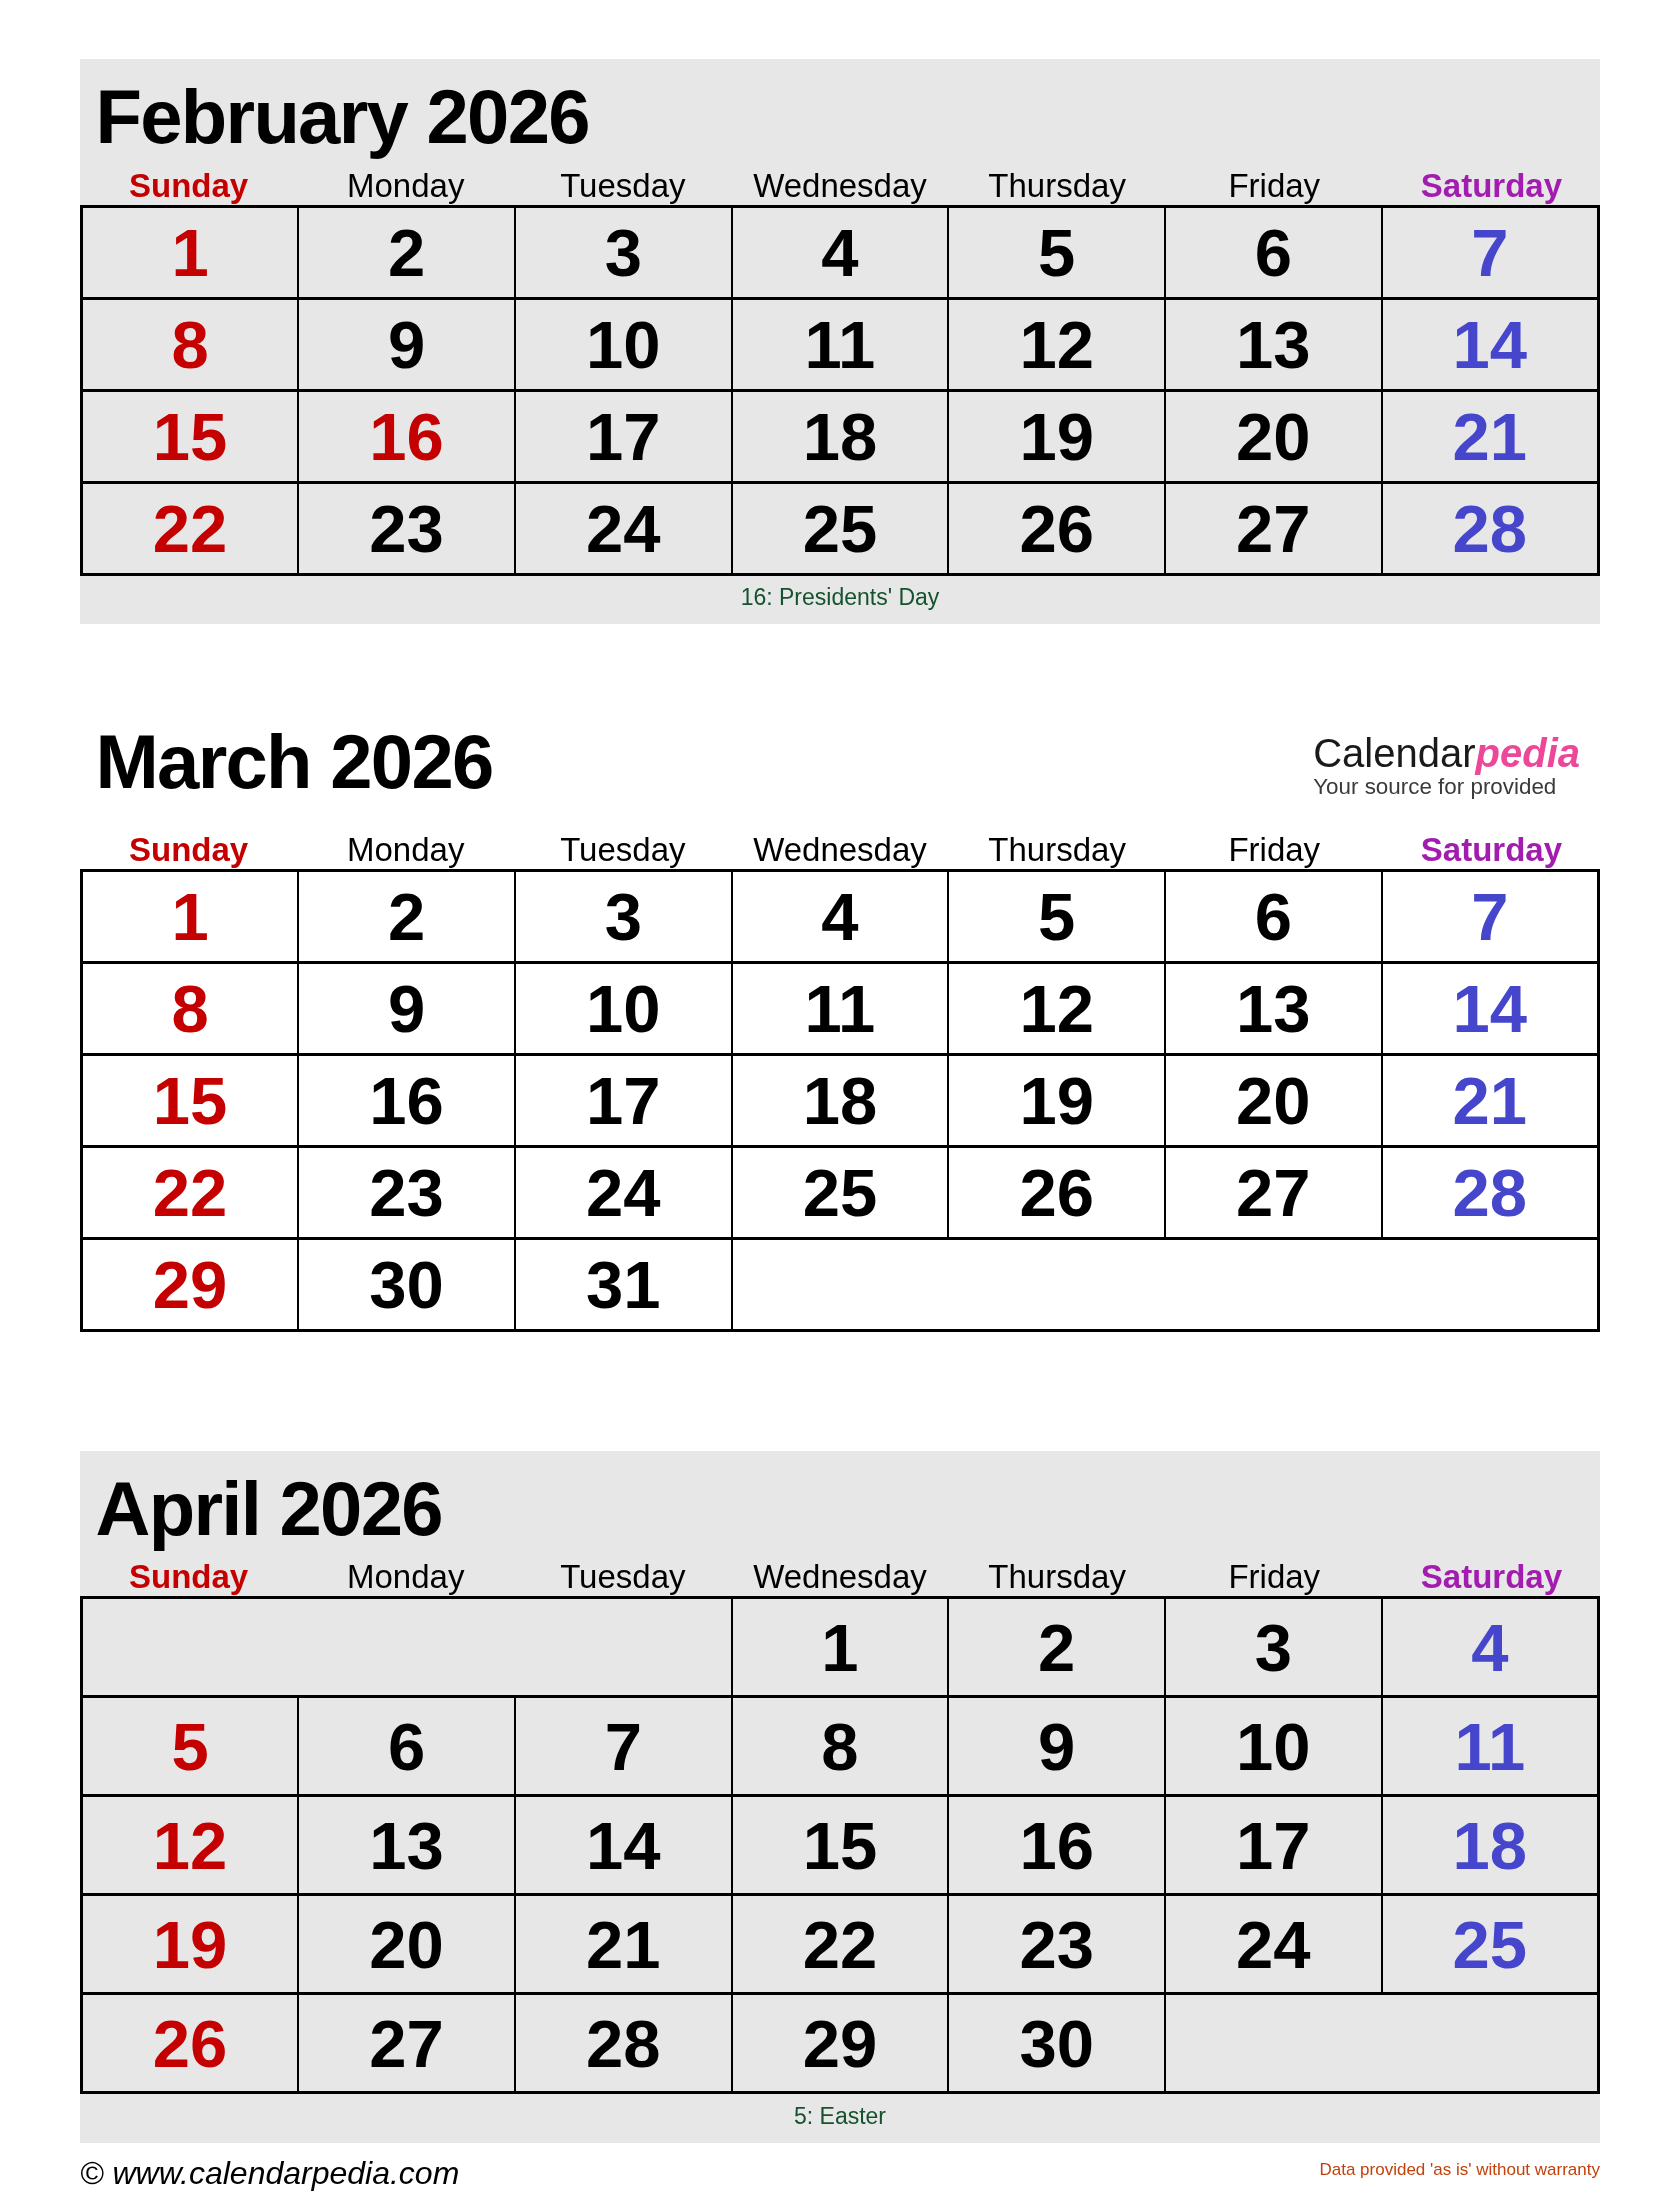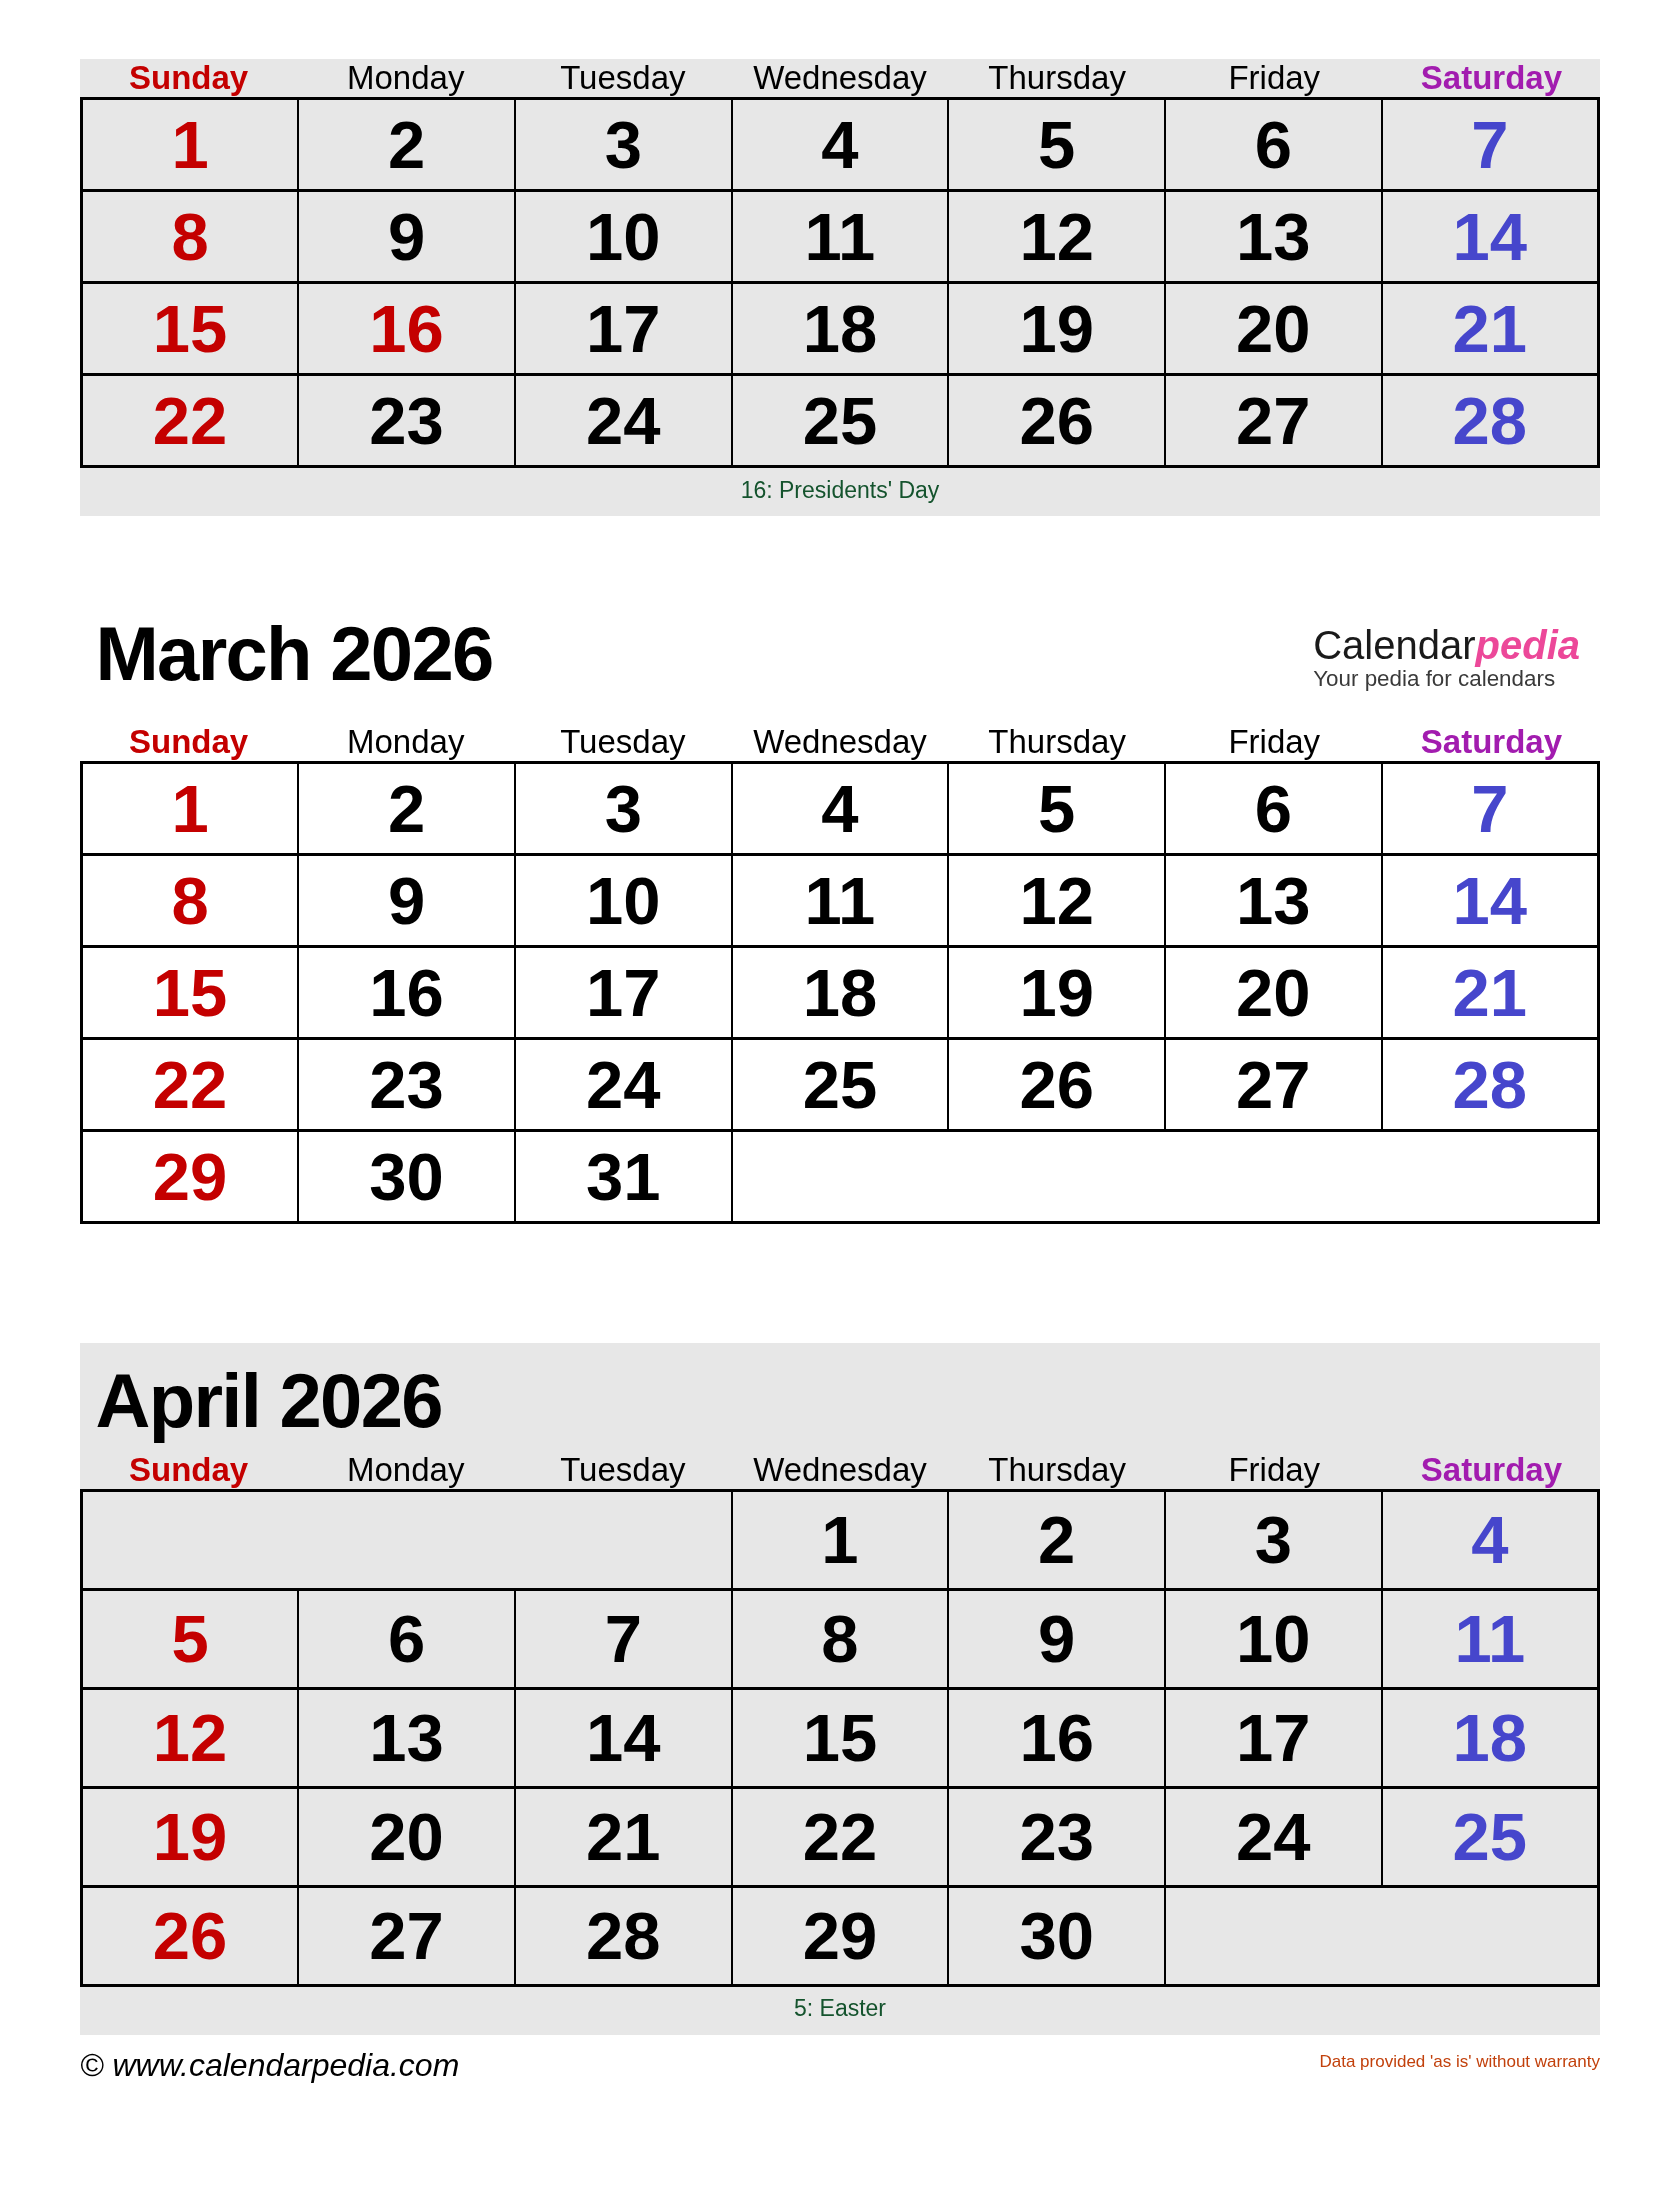--- a/index.html
+++ b/index.html
@@ -50,20 +50,21 @@
   .footer{display:flex;justify-content:space-between;align-items:flex-start;margin-top:12px;}
   .f-left{font-size:32px;color:#000;font-style:italic;}
   .f-right{font-size:17px;color:#c2410c;padding-top:5.2px;margin-left:29px;}
 </style>
 </head>
 <body>
 
 <div class="page">
 
   <section class="month band m-feb" data-month="0">
+    <h1 class="title">February 2026</h1>
     <div class="dayrow">
         <div class="dayname h-sun">Sunday</div>
         <div class="dayname">Monday</div>
         <div class="dayname">Tuesday</div>
         <div class="dayname">Wednesday</div>
         <div class="dayname">Thursday</div>
         <div class="dayname">Friday</div>
         <div class="dayname h-sat">Saturday</div>
       </div>
     <table class="grid">
@@ -107,21 +108,21 @@
         </tbody>
       </table>
     <div class="note">16: Presidents' Day</div>
   </section>
 
   <section class="month plain m-mar" data-month="1">
     <div class="title-row">
       <h1 class="title">March 2026</h1>
       <div class="logo">
         <div class="logo-line"><span>Calendar</span><span class="logo-red">pedia</span></div>
-        <div class="tagline">Your pedia for calendars</div>
+        <div class="tagline">Your source for provided</div>
       </div>
     </div>
     <div class="dayrow">
         <div class="dayname h-sun">Sunday</div>
         <div class="dayname">Monday</div>
         <div class="dayname">Tuesday</div>
         <div class="dayname">Wednesday</div>
         <div class="dayname">Thursday</div>
         <div class="dayname">Friday</div>
         <div class="dayname h-sat">Saturday</div>

